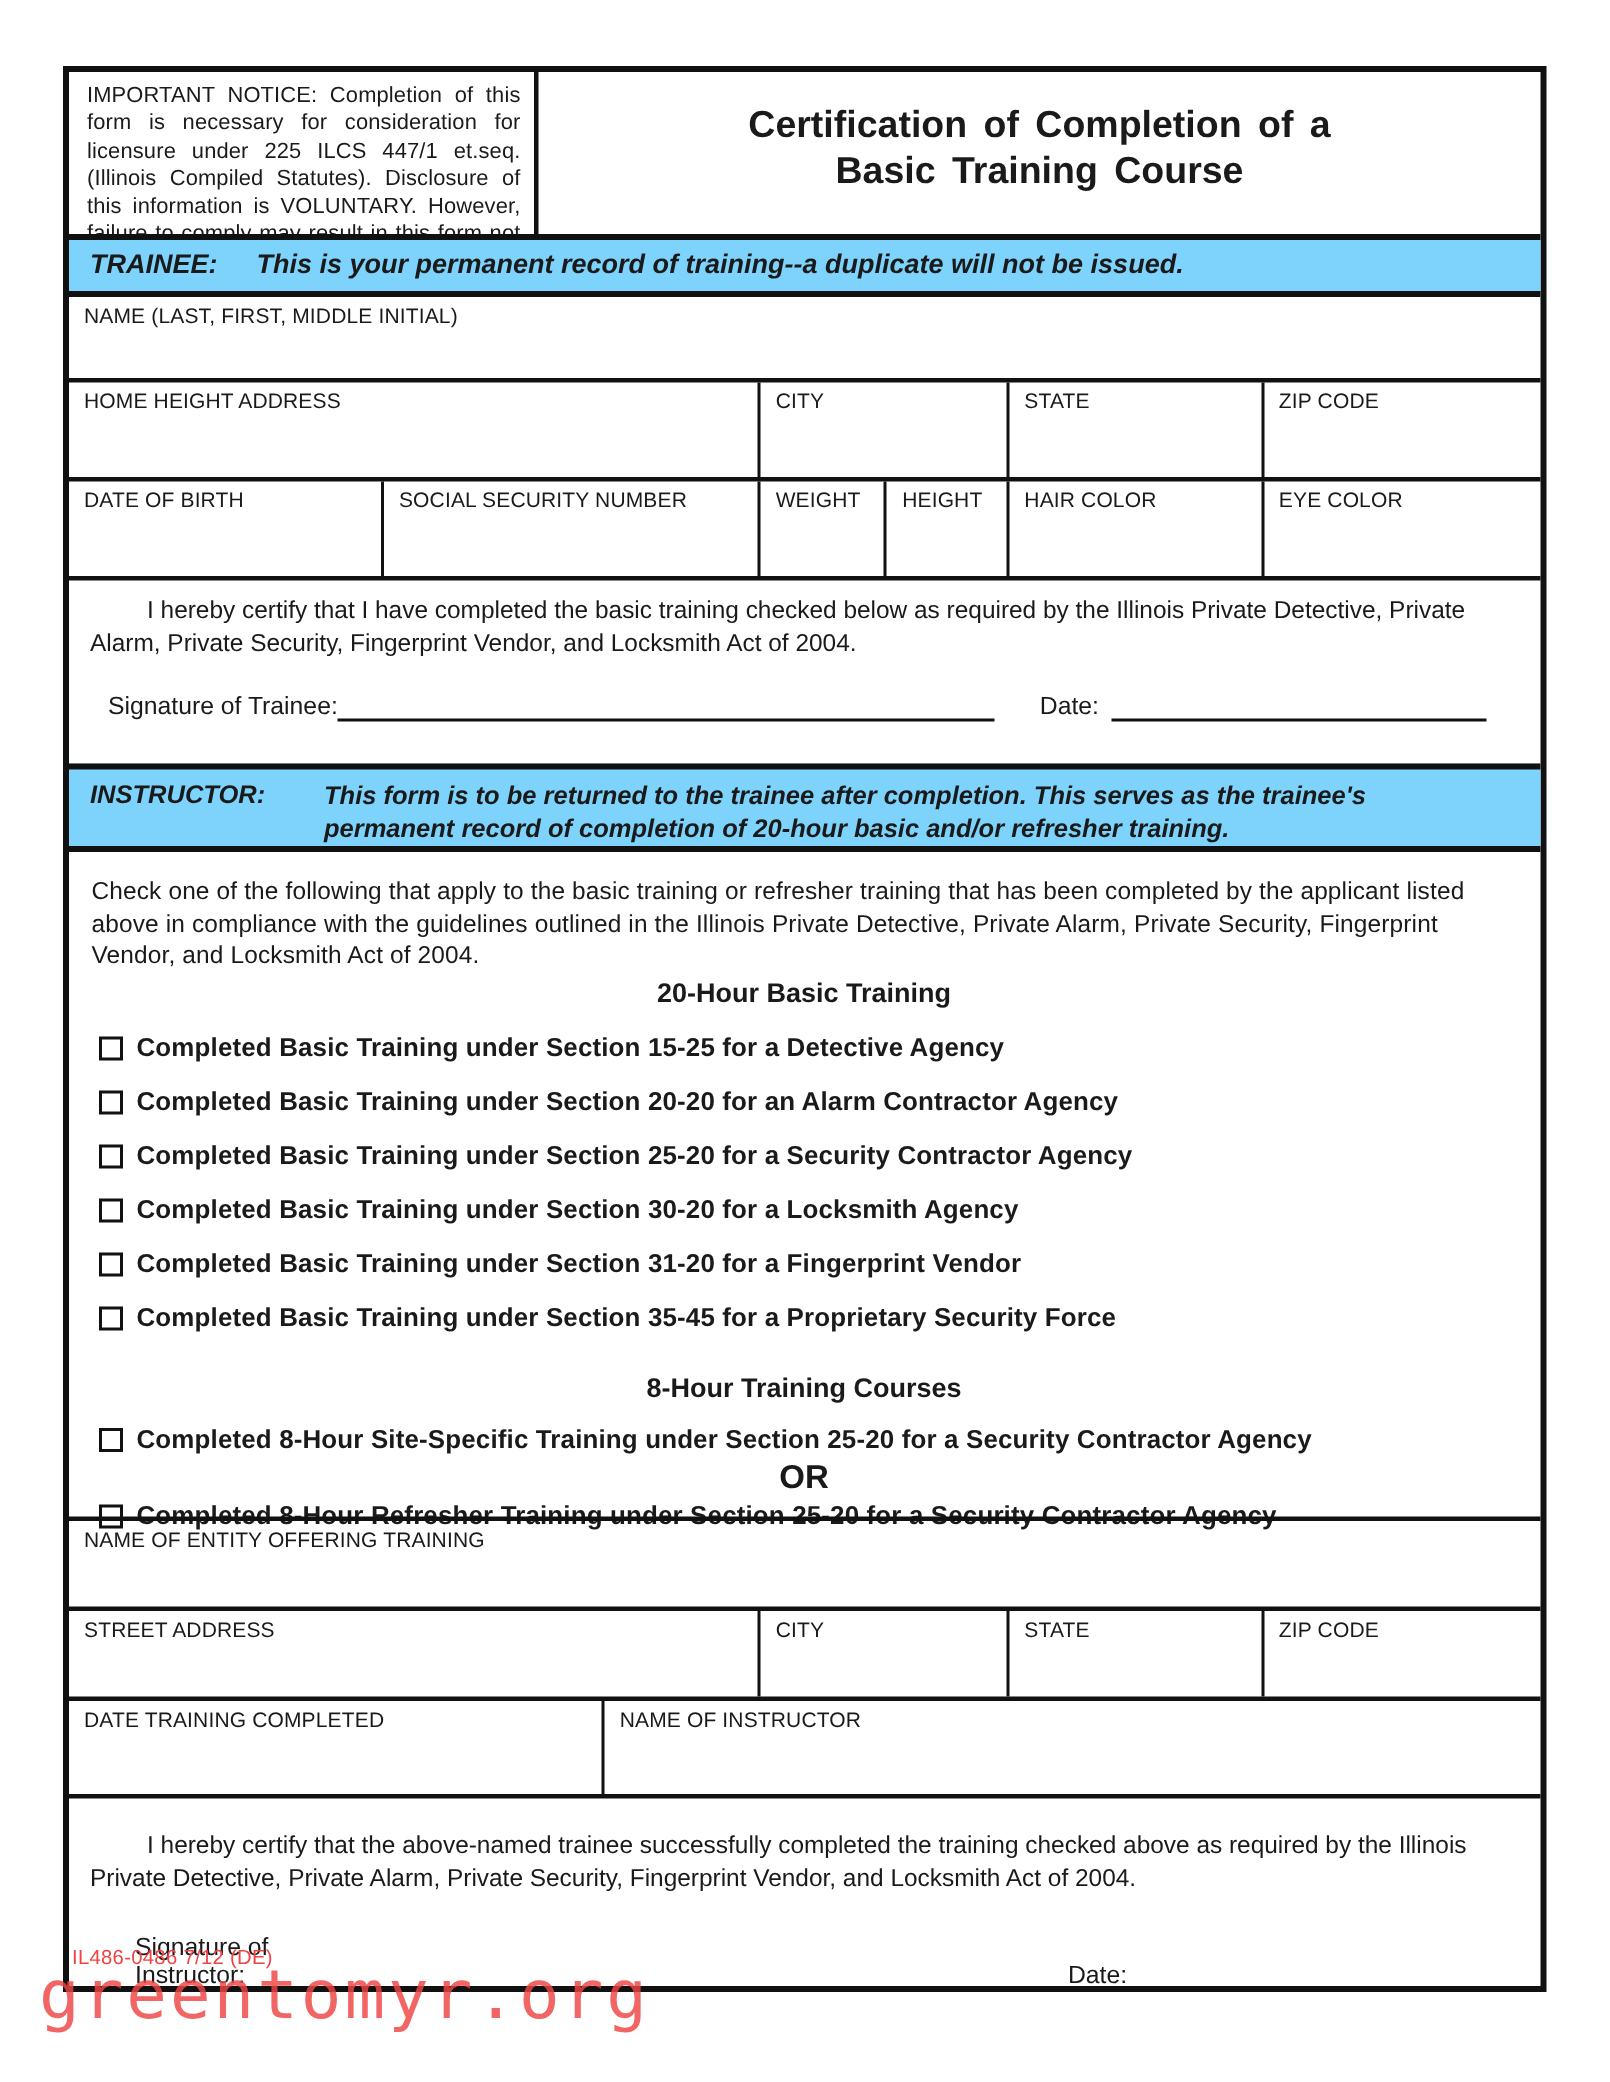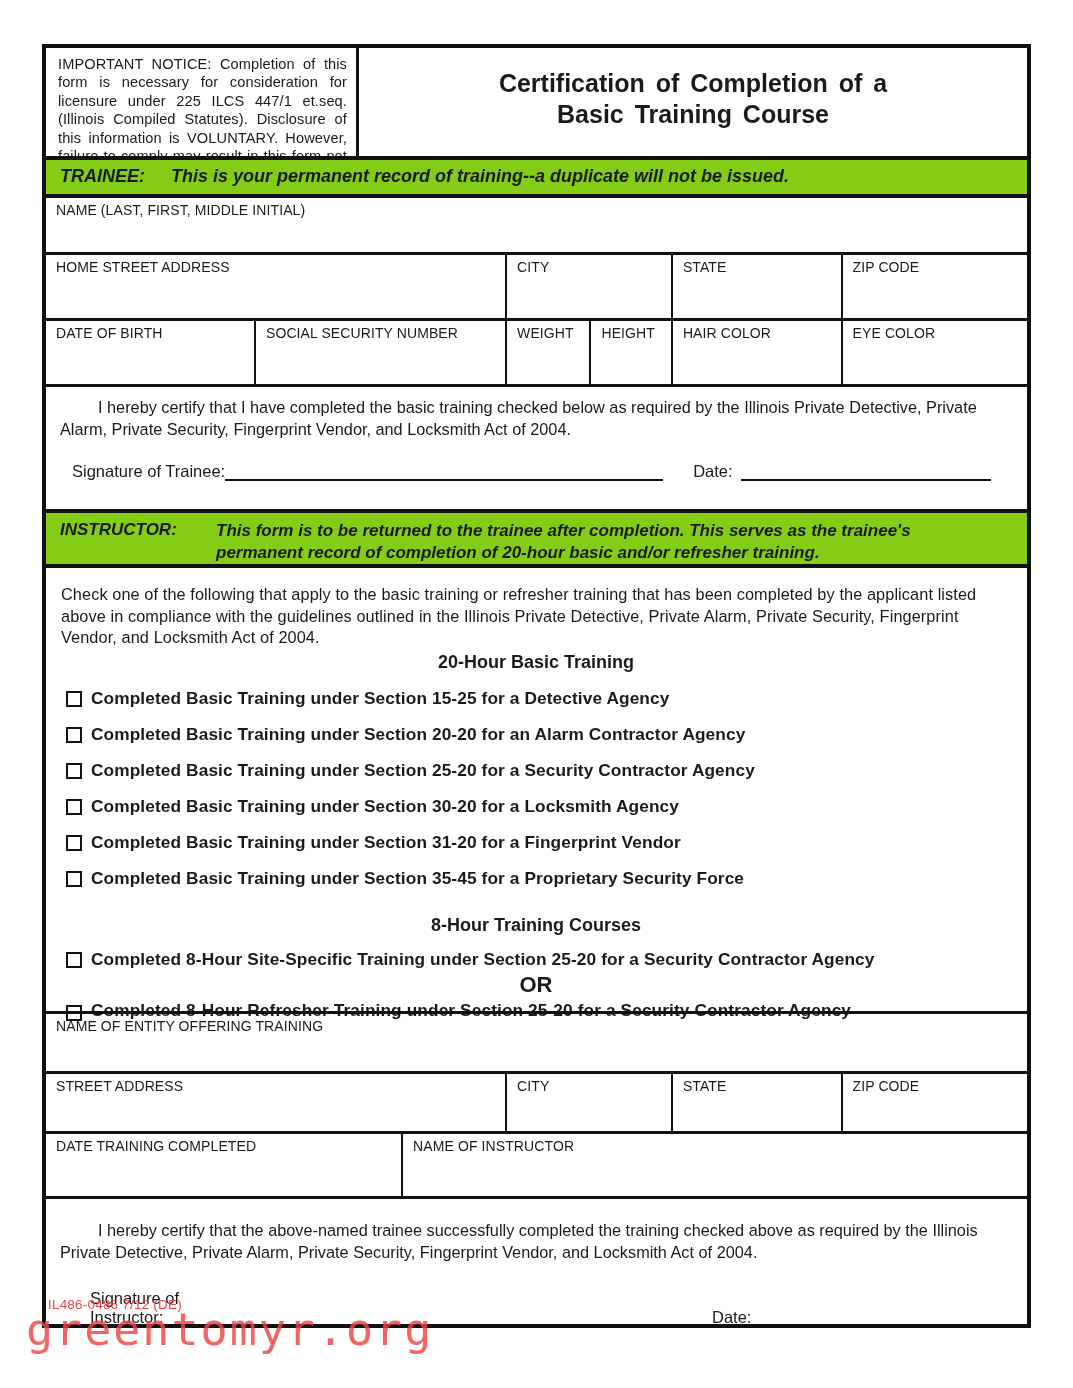--- a/index.html
+++ b/index.html
@@ -27,21 +27,21 @@
   }
   .title-box {
     flex: 1; display: flex; flex-direction: column;
     align-items: center; justify-content: center;
     padding-bottom: 6px;
     text-align: right;
   }
   .title-line { font-size: 25px; font-weight: bold; line-height: 1.25; word-spacing: 4px; }
   
   .gray-bar {
-    background: #84cc16;
+    background: #7dd3fc;
     border-top: 4px solid #111; border-bottom: 4px solid #111;
     font-weight: bold; font-style: italic;
   }
   .trainee-bar { height: 43px; display: flex; align-items: center; padding: 0 14px; font-size: 18px; }
   .trainee-bar .bar-label { margin-right: 26px; }
   .instructor-bar { height: 59px; display: flex; align-items: flex-start; padding: 7px 14px; font-size: 17px; }
   .instructor-bar .bar-label { width: 156px; flex: none; }
   .instructor-bar .bar-text { line-height: 1.32; }
   
   .row { display: grid; }
@@ -114,21 +114,21 @@
   </div>
 
   <div class="row r-name">
     <div class="cell">
       <div class="field-label">NAME  (LAST,  FIRST, MIDDLE INITIAL)</div>
     </div>
   </div>
 
   <div class="row r-addr bt">
     <div class="cell">
-      <div class="field-label">HOME STREET ADDRESS</div>
+      <div class="field-label">HOME HEIGHT ADDRESS</div>
     </div>
     <div class="cell">
       <div class="field-label">CITY</div>
     </div>
     <div class="cell">
       <div class="field-label">STATE</div>
     </div>
     <div class="cell">
       <div class="field-label">ZIP CODE</div>
     </div>
@@ -203,21 +203,21 @@
       <span class="cb-label">Completed Basic Training under Section 35-45 for a Proprietary Security Force</span>
     </div>
 
     <div class="section-heading h8">8-Hour Training Courses</div>
 
     <div class="check-item tight">
       <span class="cb"></span>
       <span class="cb-label">Completed 8-Hour Site-Specific Training under Section 25-20 for a Security Contractor Agency</span>
     </div>
     <div class="or-line">OR</div>
-    <div class="check-item tight" style="margin-top:2px;align-items:flex-end;">
+    <div class="check-item tight" style="margin-top:2px;">
       <span class="cb"></span>
       <span class="cb-label">Completed 8-Hour Refresher Training under Section 25-20 for a Security Contractor Agency</span>
     </div>
   </div>
 
   <div class="row r-entity bt">
     <div class="cell">
       <div class="field-label">NAME OF ENTITY OFFERING TRAINING</div>
     </div>
   </div>

